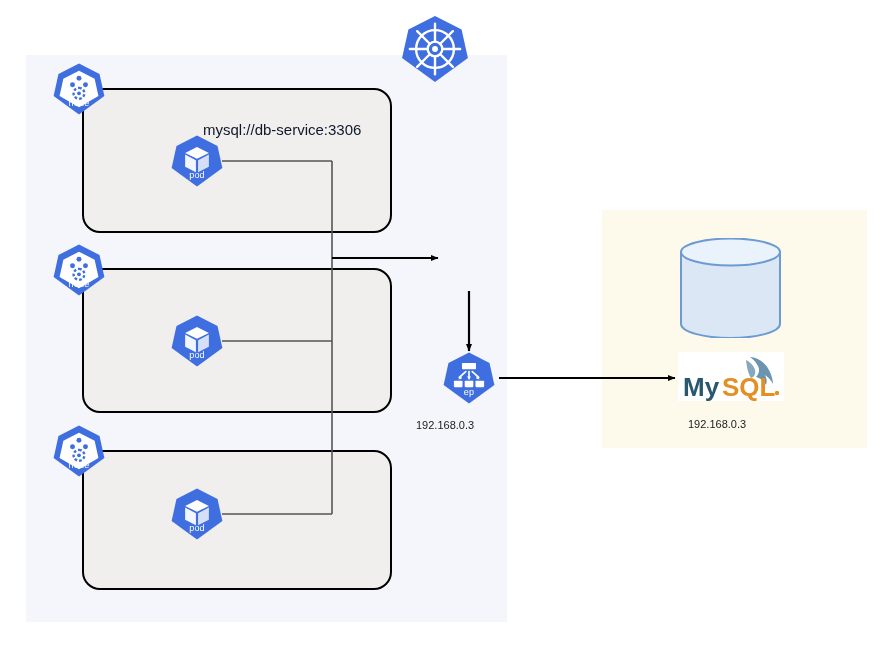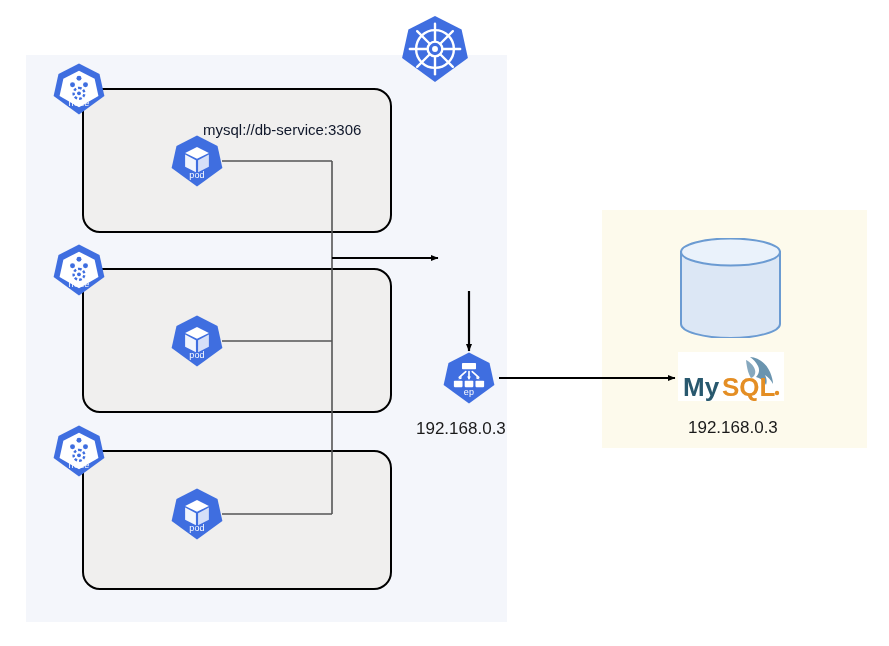--- a/index.html
+++ b/index.html
@@ -13,21 +13,21 @@
 
   .node-box{position:absolute;background:#f0efee;border:2.5px solid #000000;
             border-radius:18px;box-sizing:border-box;}
 
   .k8s-badge{position:absolute;width:54px;height:54px;}
   .k8s-badge svg{display:block;width:100%;height:100%;}
   .badge-label{position:absolute;left:0;width:100%;text-align:center;
                color:#ffffff;font-size:9px;letter-spacing:.2px;
                font-family:"Liberation Sans","DejaVu Sans",sans-serif;}
 
-  .ip-label{position:absolute;font-size:17px;color:#1a1a1a;white-space:nowrap;}
+  .ip-label{position:absolute;font-size:11px;color:#1a1a1a;white-space:nowrap;}
   .url-label{position:absolute;font-size:15px;color:#0f172a;white-space:nowrap;}
 
   #svg-wires{position:absolute;left:0;top:0;width:889px;height:646px;
              pointer-events:none;}
 
   .mysql-logo{position:absolute;background:#a21caf;text-align:right;}
   .mysql-logo svg{display:block;}
   .cyl{position:absolute;}
 </style>
 </head>

